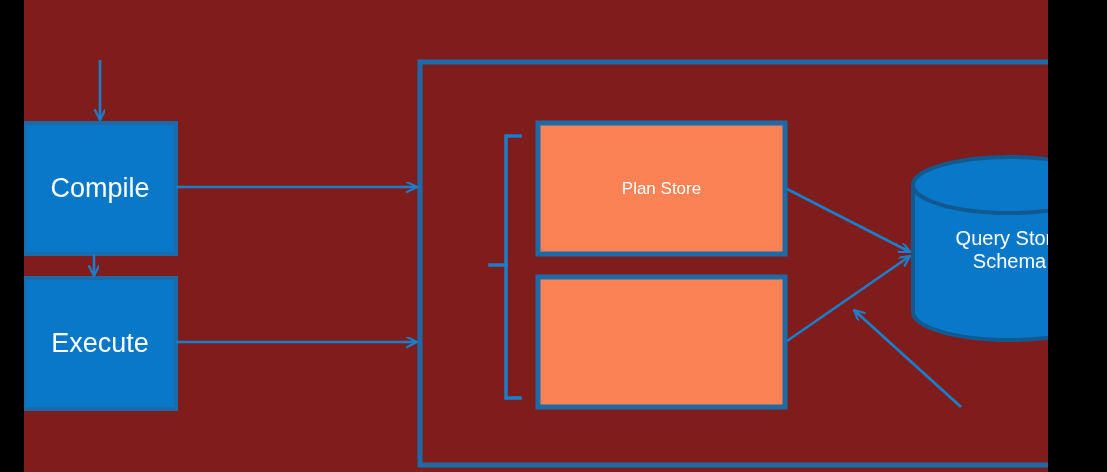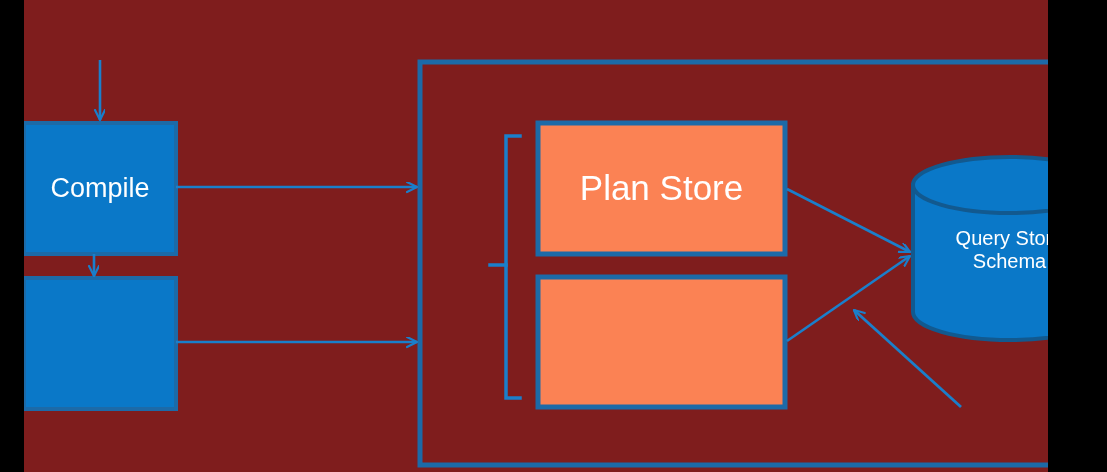--- a/index.html
+++ b/index.html
@@ -31,21 +31,21 @@
     text-align: center;
     line-height: 1.15;
     white-space: pre-line;
     pointer-events: none;
     display: flex;
     align-items: center;
     justify-content: center;
   }
   .lbl-compile  { left: 0px;   top: 123px; width: 152px; height: 131px; font-size: 27px; }
   .lbl-execute  { left: 0px;   top: 278px; width: 152px; height: 131px; font-size: 27px; }
-  .lbl-plan     { left: 512px; top: 121px; width: 251px; height: 135px; font-size: 35px; }
+  .lbl-plan     { left: 512px; top: 121px; width: 251px; height: 135px; font-size: 17px; }
   .lbl-runtime  { left: 512px; top: 275px; width: 251px; height: 134px; font-size: 27px; }
   .lbl-schema   { left: 888px; top: 200px; width: 195px; height: 100px; font-size: 20px; }
 </style>
 </head>
 <body>
 
 <div id="canvas">
 
   <svg class="layer" viewBox="0 0 1107 472">
     <defs>
@@ -84,20 +84,21 @@
 
     <line x1="763" y1="189" x2="886" y2="252" stroke="#1A7FCB" stroke-width="2.6" marker-end="url(#arrowOpen)"></line>
 
     <line x1="763" y1="341" x2="886" y2="256" stroke="#1A7FCB" stroke-width="2.6" marker-end="url(#arrowOpen)"></line>
 
     <line x1="937" y1="407" x2="830" y2="310" stroke="#1A7FCB" stroke-width="2.8" marker-end="url(#arrowOpen)"></line>
   </svg>
 
   <div class="node-label lbl-compile">Compile</div>
 
+  <div class="node-label lbl-execute">Execute</div>
 
   <div class="node-label lbl-plan">Plan Store</div>
 
 
   <div class="node-label lbl-schema">Query Store
 Schema</div>
 
 </div>
 
 </body></html>

